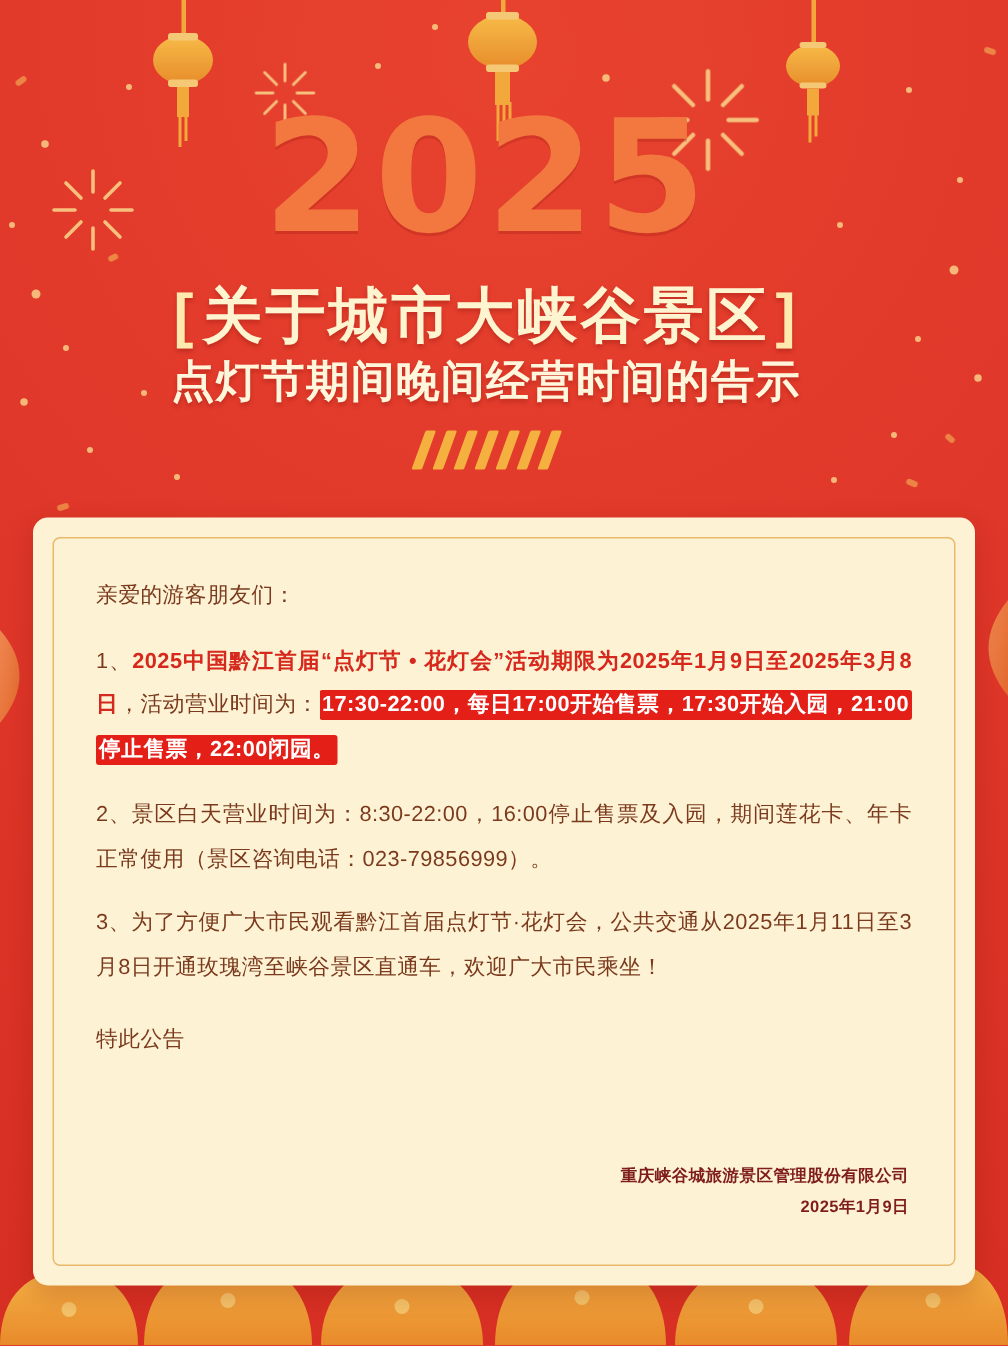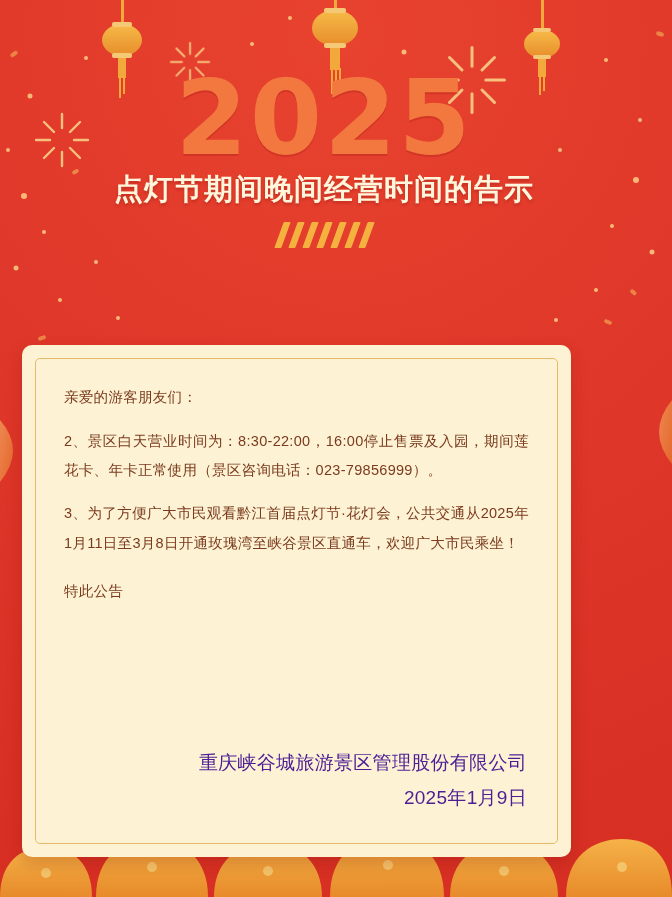--- a/index.html
+++ b/index.html
@@ -89,21 +89,21 @@
     background: #f5b13f;
     transform: skewX(-20deg);
     border-radius: 1px;
   }
 
   
   .card {
     position: absolute;
     top: 345px;
     left: 22px;
-    width: 549px;
+    width: 628px;
     height: 512px;
     background: #fdf3d4;
     border-radius: 10px;
     box-shadow: 0 6px 16px rgba(120,18,10,0.22);
     z-index: 5;
   }
   .card-inner {
     position: absolute;
     inset: 13px;
     border: 1px solid #e9b96b;
@@ -136,24 +136,25 @@
     line-height: 2.0;
     box-decoration-break: clone;
     -webkit-box-decoration-break: clone;
   }
 
   .signature {
     position: absolute;
     right: 30px;
     bottom: 28px;
     text-align: right;
-    font-size: 19px;
+    font-size: 11px;
     line-height: 1.85;
-    color: #4c1d95;
+    color: #7f1d1d;
     letter-spacing: 0.3px;
+    font-weight: bold;
   }
 
   
   .footer-deco {
     position: absolute;
     left: 0;
     bottom: 0;
     width: 672px;
     height: 64px;
     z-index: 3;
@@ -272,38 +273,42 @@
     </g>
 
     <g opacity="0.5" fill="url(#goldGrad)">
       <path d="M0,420 q26,30 0,62 z"></path>
       <path d="M672,400 q-26,32 0,64 z"></path>
     </g>
   </svg>
 
   <div class="header">
     <div class="year">2025</div>
+    <div class="title-line">
+      <span class="bracket">[</span><span>关于城市大峡谷景区</span><span class="bracket">]</span>
+    </div>
     <div class="subtitle-line">点灯节期间晚间经营时间的告示</div>
     <div class="slashes">
       <i></i>
       <i></i>
       <i></i>
       <i></i>
       <i></i>
       <i></i>
       <i></i>
     </div>
   </div>
 
   <div class="card">
     <div class="card-inner">
 
       <p class="para salute">亲爱的游客朋友们：</p>
 
 
+      <p class="para item"><span>1、</span><span class="strong-red">2025中国黔江首届“点灯节 • 花灯会”活动期限为2025年1月9日至2025年3月8日</span><span>，活动营业时间为：</span><span class="hl">17:30-22:00，每日17:00开始售票，17:30开始入园，21:00停止售票，22:00闭园。</span></p>
 
       <p class="para item"><span>2、</span><span>景区白天营业时间为：8:30-22:00，16:00停止售票及入园，期间莲花卡、年卡正常使用（景区咨询电话：023-79856999）。</span></p>
 
       <p class="para item"><span>3、</span><span>为了方便广大市民观看黔江首届点灯节·花灯会，公共交通从2025年1月11日至3月8日开通玫瑰湾至峡谷景区直通车，欢迎广大市民乘坐！</span></p>
 
       <p class="para closing">特此公告</p>
 
       <div class="signature">
         <div>重庆峡谷城旅游景区管理股份有限公司</div>
         <div>2025年1月9日</div>

